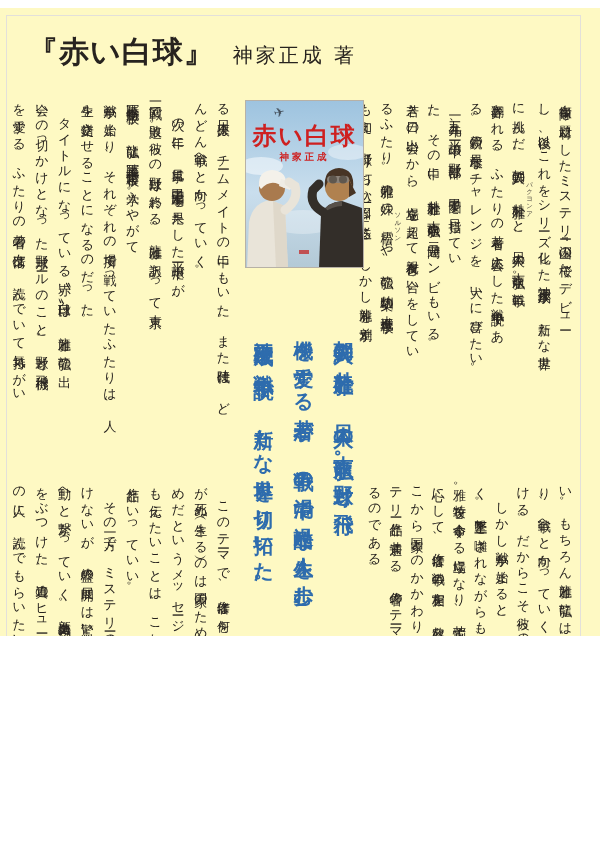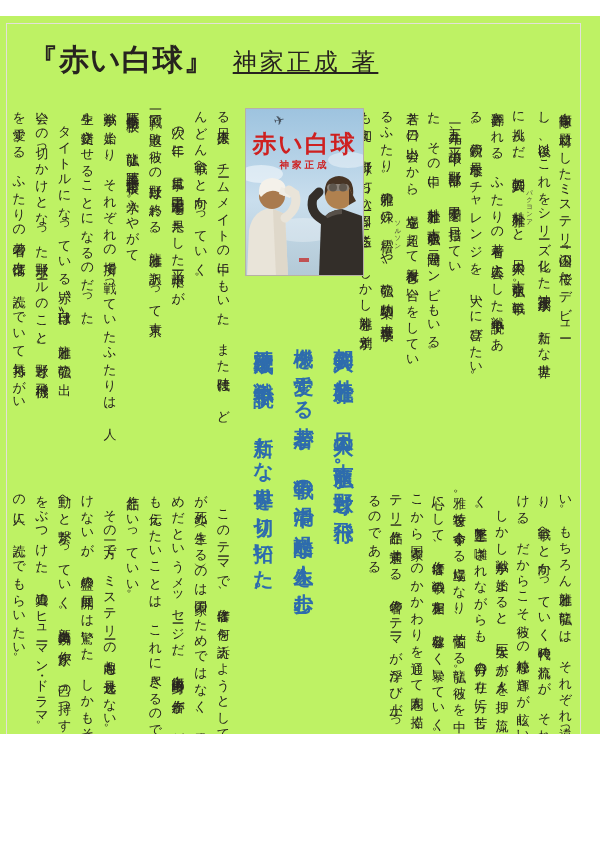--- a/index.html
+++ b/index.html
@@ -1,29 +1,29 @@
 <!DOCTYPE html>
 <html lang="ja" style="--accent: #2e6cad; --cover-red: #ce2020;"><head>
 <meta charset="utf-8">
 <style>
   html,body { margin:0; padding:0; background:#ffffff; }
   .page {
-    position:relative; width:600px; height:718px; margin:16px auto;
-    background:#bef264; overflow:hidden;
+    position:relative; width:600px; height:628px; margin:8px auto;
+    background:#fef9c3; overflow:hidden;
     font-family:"DejaVu Serif", serif; color:#27231f;
   }
   .scan-edge {
     position:absolute; left:6px; top:7px; right:19px; bottom:0;
     border-left:1px solid #e3e0da; border-top:1px solid #e3e0da; border-right:1px solid #e3e0da;
     pointer-events:none;
   }
   
   .masthead { position:absolute; left:28px; top:24px; display:flex; align-items:baseline; gap:18px; }
   .book-title { font-family:"DejaVu Sans", sans-serif; font-weight:bold; font-size:30px; letter-spacing:1px; }
-  .byline { font-size:24px; letter-spacing:3px;text-decoration:underline; }
+  .byline { font-size:20px; letter-spacing:3px; }
 
   
   .vblock { position:absolute; writing-mode:vertical-rl; text-orientation:mixed; }
   .vcol { white-space:nowrap; }
   .ur, .lr { right:24px; width:212px; }
   .ur .vcol, .lr .vcol { line-height:21.2px; }
   .ul, .ll { left:7px; width:227px; }
   .ul .vcol, .ll .vcol { line-height:22.7px; }
   .ur, .ul { top:86px; height:376px; }
   .lr, .ll { top:470px; height:383px; }

